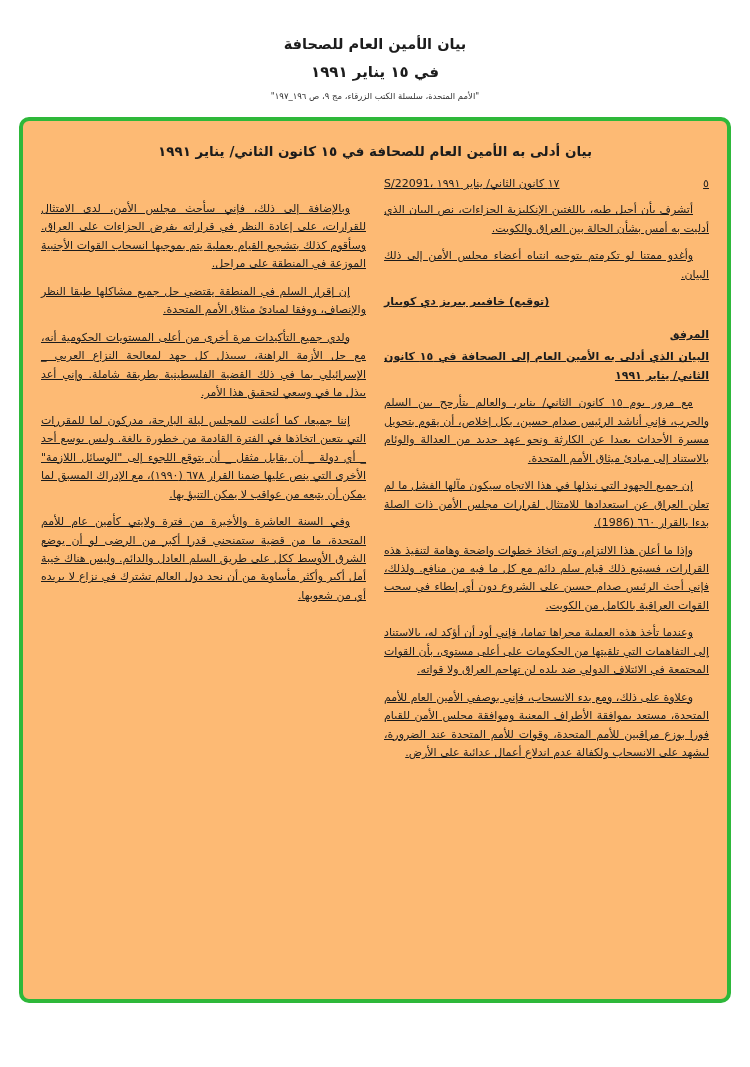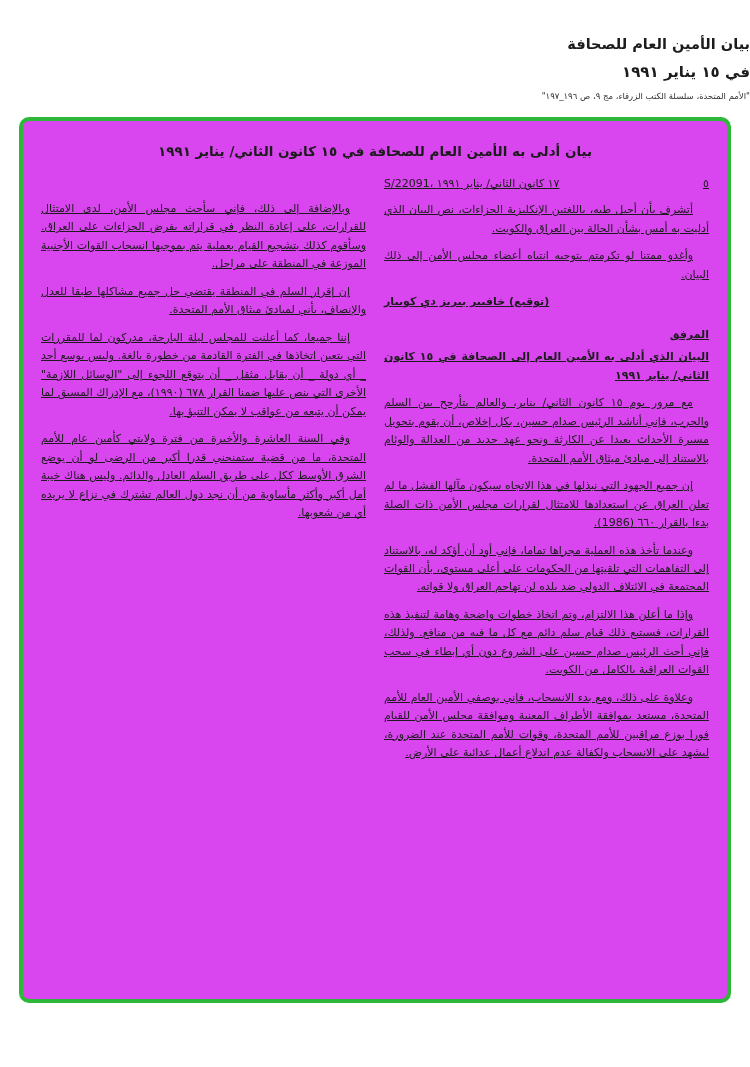--- a/index.html
+++ b/index.html
@@ -7,20 +7,21 @@
   body {
     width: 750px;
     height: 1067px;
     position: relative;
     font-family: "DejaVu Sans", sans-serif;
     color: #1c1c1c;
     overflow: hidden;
   }
   .top-header {
     padding-top: 36px;
+    text-align: center;
     direction: rtl;
   }
   .top-header .h1 {
     font-size: 14.5px;
     font-weight: bold;
     letter-spacing: 0.2px;
   }
   .top-header .h2 {
     font-size: 15px;
     font-weight: bold;
@@ -30,21 +31,21 @@
     font-size: 8.5px;
     color: #333;
     margin-top: 10px;
   }
   .green-box {
     margin: 16px auto 0 auto;
     width: 712px;
     height: 886px;
     border: 4px solid #2eb83a;
     border-radius: 10px;
-    background: #d946ef;
+    background: #fdba74;
     padding: 22px 18px 10px 18px;
     overflow: hidden;
   }
   .doc-title {
     direction: rtl;
     text-align: center;
     font-weight: bold;
     font-size: 13.5px;
     letter-spacing: 0.3px;
     margin-bottom: 16px;
@@ -114,26 +115,27 @@
         <span>S/22091، ١٧ كانون الثاني/ يناير ١٩٩١</span>
         <span>٥</span>
       </div>
       <p>أتشرف بأن أحيل طيه، باللغتين الإنكليزية الجزاءات، نص البيان الذي أدليت به أمس بشأن الحالة بين العراق والكويت.</p>
       <p>وأغدو ممتنا لو تكرمتم بتوجيه انتباه أعضاء مجلس الأمن إلى ذلك البيان.</p>
       <p class="signature">(توقيع) خافيير بيريز دي كوييار</p>
       <p class="annex-heading">المرفق</p>
       <p class="annex-title">البيان الذي أدلى به الأمين العام إلى الصحافة في ١٥ كانون الثاني/ يناير ١٩٩١</p>
       <p>مع مرور يوم ١٥ كانون الثاني/ يناير، والعالم يتأرجح بين السلم والحرب، فإني أناشد الرئيس صدام حسين، بكل إخلاص، أن يقوم بتحويل مسيرة الأحداث بعيدا عن الكارثة ونحو عهد جديد من العدالة والوئام بالاستناد إلى مبادئ ميثاق الأمم المتحدة.</p>
       <p>إن جميع الجهود التي نبذلها في هذا الاتجاه سيكون مآلها الفشل ما لم تعلن العراق عن استعدادها للامتثال لقرارات مجلس الأمن ذات الصلة بدءا بالقرار ٦٦٠ (1986).</p>
+      <p>وإذا ما أعلن هذا الالتزام، وتم اتخاذ خطوات واضحة وهامة لتنفيذ هذه القرارات، فسيتبع ذلك قيام سلم دائم مع كل ما فيه من منافع. ولذلك، فإني أحث الرئيس صدام حسين على الشروع دون أي إبطاء في سحب القوات العراقية بالكامل من الكويت.</p>
       <p>وعندما تأخذ هذه العملية مجراها تماما، فإني أود أن أؤكد له، بالاستناد إلى التفاهمات التي تلقيتها من الحكومات على أعلى مستوى، بأن القوات المجتمعة في الائتلاف الدولي ضد بلده لن تهاجم العراق ولا قواته.</p>
-      <p>وإذا ما أعلن هذا الالتزام، وتم اتخاذ خطوات واضحة وهامة لتنفيذ هذه القرارات، فسيتبع ذلك قيام سلم دائم مع كل ما فيه من منافع. ولذلك، فإني أحث الرئيس صدام حسين على الشروع دون أي إبطاء في سحب القوات العراقية بالكامل من الكويت.</p>
       <p>وعلاوة على ذلك، ومع بدء الانسحاب، فإني بوصفي الأمين العام للأمم المتحدة، مستعد بموافقة الأطراف المعنية وموافقة مجلس الأمن للقيام فورا بوزع مراقبين للأمم المتحدة، وقوات للأمم المتحدة عند الضرورة، ليشهد على الانسحاب ولكفالة عدم اندلاع أعمال عدائية على الأرض.</p>
     </div>
 
     <div class="col col-left">
       <p>وبالإضافة إلى ذلك، فإني سأحث مجلس الأمن، لدى الامتثال للقرارات، على إعادة النظر في قراراته بفرض الجزاءات على العراق. وسأقوم كذلك بتشجيع القيام بعملية يتم بموجبها انسحاب القوات الأجنبية الموزعة في المنطقة على مراحل.</p>
-      <p>إن إقرار السلم في المنطقة يقتضي حل جميع مشاكلها طبقا للعدل والإنصاف، بأني لمبادئ ميثاق الأمم المتحدة.</p>
+      <p>إن إقرار السلم في المنطقة يقتضي حل جميع مشاكلها طبقا النظر والإنصاف، ووفقا لمبادئ ميثاق الأمم المتحدة.</p>
+      <p>ولدي جميع التأكيدات مرة أخرى من أعلى المستويات الحكومية أنه، مع حل الأزمة الراهنة، سيبذل كل جهد لمعالجة النزاع العربي _ الإسرائيلي بما في ذلك القضية الفلسطينية بطريقة شاملة. وإني أعد ببذل ما في وسعي لتحقيق هذا الأمر.</p>
       <p>إننا جميعا، كما أعلنت للمجلس ليلة البارحة، مدركون لما للمقررات التي يتعين اتخاذها في الفترة القادمة من خطورة بالغة. وليس بوسع أحد _ أي دولة _ أن يقابل مثقل _ أن يتوقع اللجوء إلى "الوسائل اللازمة" الأخرى التي ينص عليها ضمنا القرار ٦٧٨ (١٩٩٠)، مع الإدراك المسبق لما يمكن أن يتبعه من عواقب لا يمكن التنبؤ بها.</p>
       <p>وفي السنة العاشرة والأخيرة من فترة ولايتي كأمين عام للأمم المتحدة، ما من قضية ستمنحني قدرا أكبر من الرضى لو أن يوضع الشرق الأوسط ككل على طريق السلم العادل والدائم. وليس هناك خيبة أمل أكبر وأكثر مأساوية من أن نجد دول العالم تشترك في نزاع لا يريده أي من شعوبها.</p>
     </div>
 
   </div>
 </div>
 
 </body></html>

